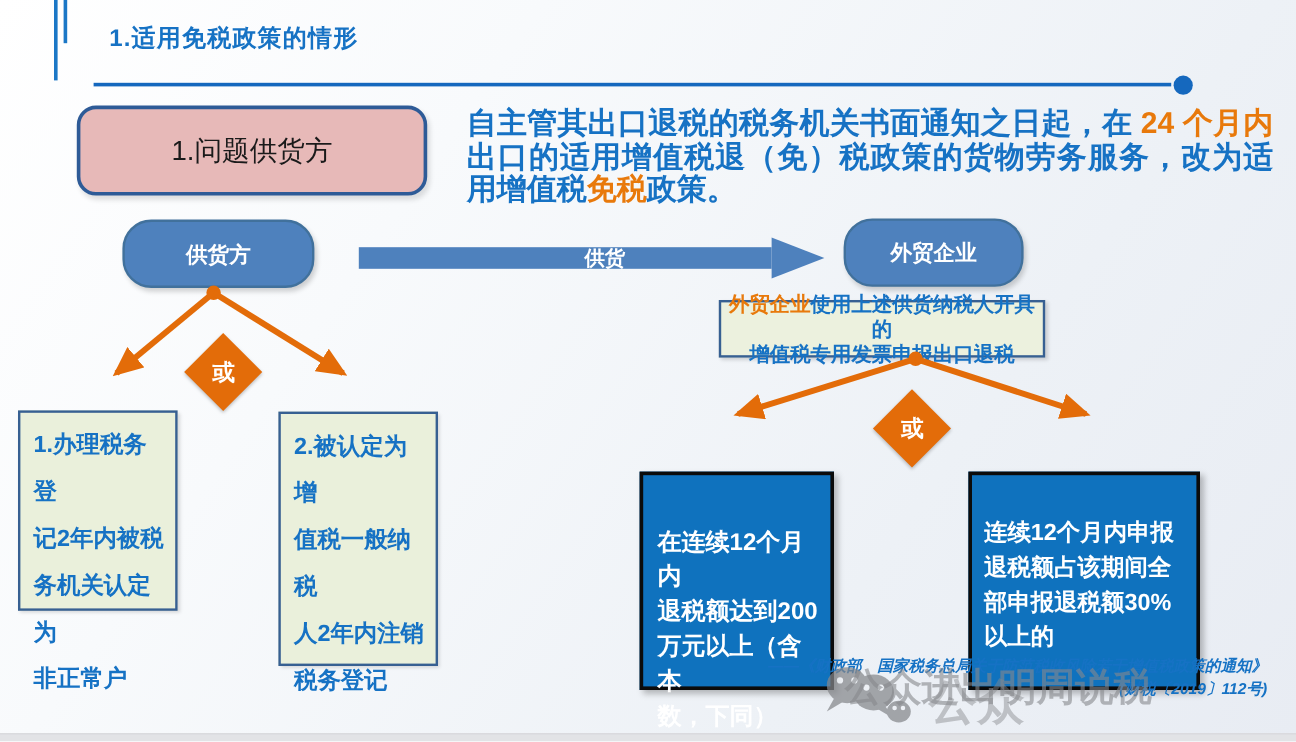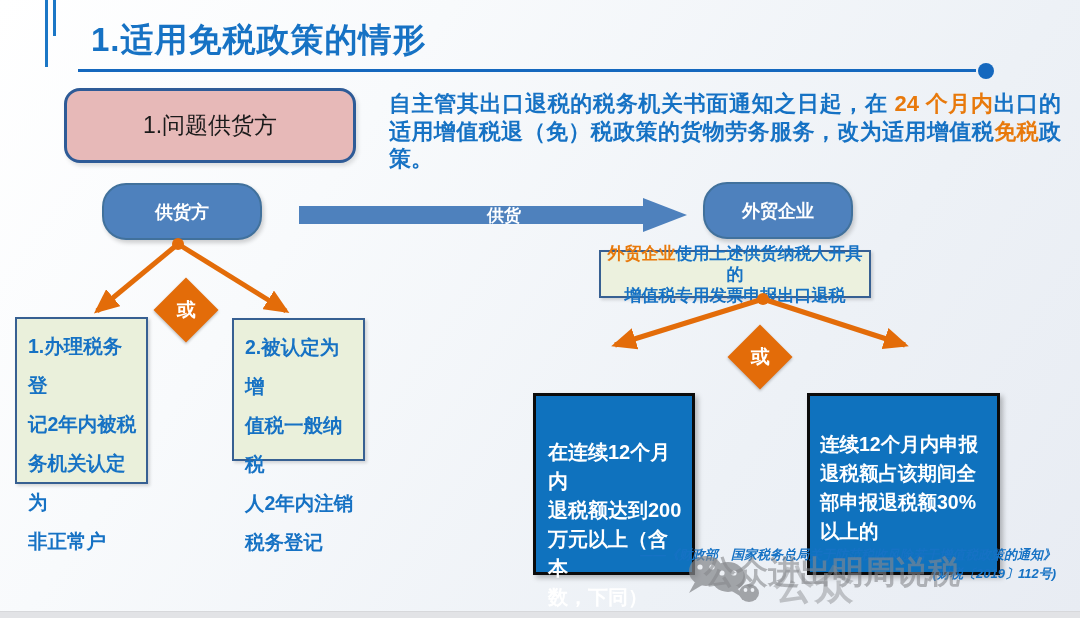--- a/index.html
+++ b/index.html
@@ -5,34 +5,34 @@
   html,body{margin:0;padding:0;}
   body{font-family:"Liberation Sans","DejaVu Sans",sans-serif;}
   .slide{
     position:relative;width:1080px;height:618px;overflow:hidden;
     background:linear-gradient(125deg,#ffffff 0%,#f8fafc 30%,#edf1f6 70%,#e8ecf3 100%);
   }
   .bar{position:absolute;background:#1b77c6;}
   .bar-tall{left:45px;top:0;width:3px;height:67px;}
   .bar-short{left:53px;top:0;width:3px;height:36px;}
   .title{
-    position:absolute;left:91px;top:18px;font-size:33px;font-weight:bold;
+    position:absolute;left:91px;top:18px;font-size:20px;font-weight:bold;
     color:#1672c4;letter-spacing:1px;white-space:nowrap;
   }
   .title-line{position:absolute;left:78px;top:69px;width:898px;height:3px;background:#1568be;}
   .title-dot{position:absolute;left:978px;top:63px;width:16px;height:16px;border-radius:50%;background:#1568be;}
   .topic-badge{
     position:absolute;left:64px;top:88px;width:292px;height:75px;border-radius:16px;
     background:#e7b9b8;border:3px solid #2e5b97;box-sizing:border-box;
     display:flex;align-items:center;justify-content:center;
     font-size:23px;color:#1a1a1a;box-shadow:2px 3px 4px rgba(0,0,0,0.12);
   }
   .intro{
     position:absolute;left:389px;top:90px;width:672px;
-    font-size:22px;font-weight:bold;color:#1672c4;line-height:27.5px;text-align:justify;
+    font-size:25px;font-weight:bold;color:#1672c4;line-height:27.5px;text-align:justify;
   }
   .hl{color:#e8790b;}
   .node{
     position:absolute;background:#4e81bd;border:2px solid #41719c;border-radius:24px;
     box-sizing:border-box;display:flex;align-items:center;justify-content:center;
     color:#fff;font-size:18px;font-weight:bold;box-shadow:2px 3px 4px rgba(0,0,0,0.18);
   }
   .node-supplier{left:102px;top:183px;width:160px;height:57px;}
   .node-trader{left:703px;top:182px;width:150px;height:57px;}
   .arrow-shaft{position:absolute;left:299px;top:206px;width:344px;height:18px;background:#4e81bd;}
@@ -48,24 +48,24 @@
     position:absolute;left:599px;top:250px;width:272px;height:48px;box-sizing:border-box;
     background:#ecf1de;border:2.5px solid #376092;
     display:flex;align-items:center;justify-content:center;text-align:center;
     font-size:17px;font-weight:bold;color:#1672c4;line-height:21px;
     box-shadow:2px 2px 3px rgba(0,0,0,0.15);
   }
   .note-box .pre{white-space:pre-line;}
   .cond{
     position:absolute;box-sizing:border-box;background:#eaf0db;border:2.5px solid #376092;
     color:#1672c4;font-size:19.5px;font-weight:bold;line-height:39px;
-    white-space:pre-line;padding:8px 8px 0 11px;box-shadow:2px 2px 3px rgba(0,0,0,0.15);
+    white-space:pre-line;padding:8px 8px 0 11px;box-shadow:2px 2px 3px rgba(0,0,0,0.15);margin-top:25px;
   }
   .cond-1{left:15px;top:317px;width:133px;height:167px;}
-  .cond-2{left:232px;top:318px;width:133px;height:143px;}
+  .cond-2{left:232px;top:318px;width:133px;height:212px;}
   .bigcond{
     position:absolute;box-sizing:border-box;background:#0f72be;border:3px solid #0b0b0b;
     color:#ffffff;font-size:20px;font-weight:bold;line-height:29px;white-space:pre-line;
     box-shadow:3px 3px 5px rgba(0,0,0,0.25);
     margin-top:39px;
   }
   .bigcond-1{left:533px;top:354px;width:162px;height:182px;padding:42px 6px 0 12px;}
   .bigcond-2{left:807px;top:354px;width:193px;height:182px;padding:34px 4px 0 10px;font-size:19.5px;}
   .diamond{
     position:absolute;width:46px;height:46px;background:#e36c09;transform:rotate(45deg);

